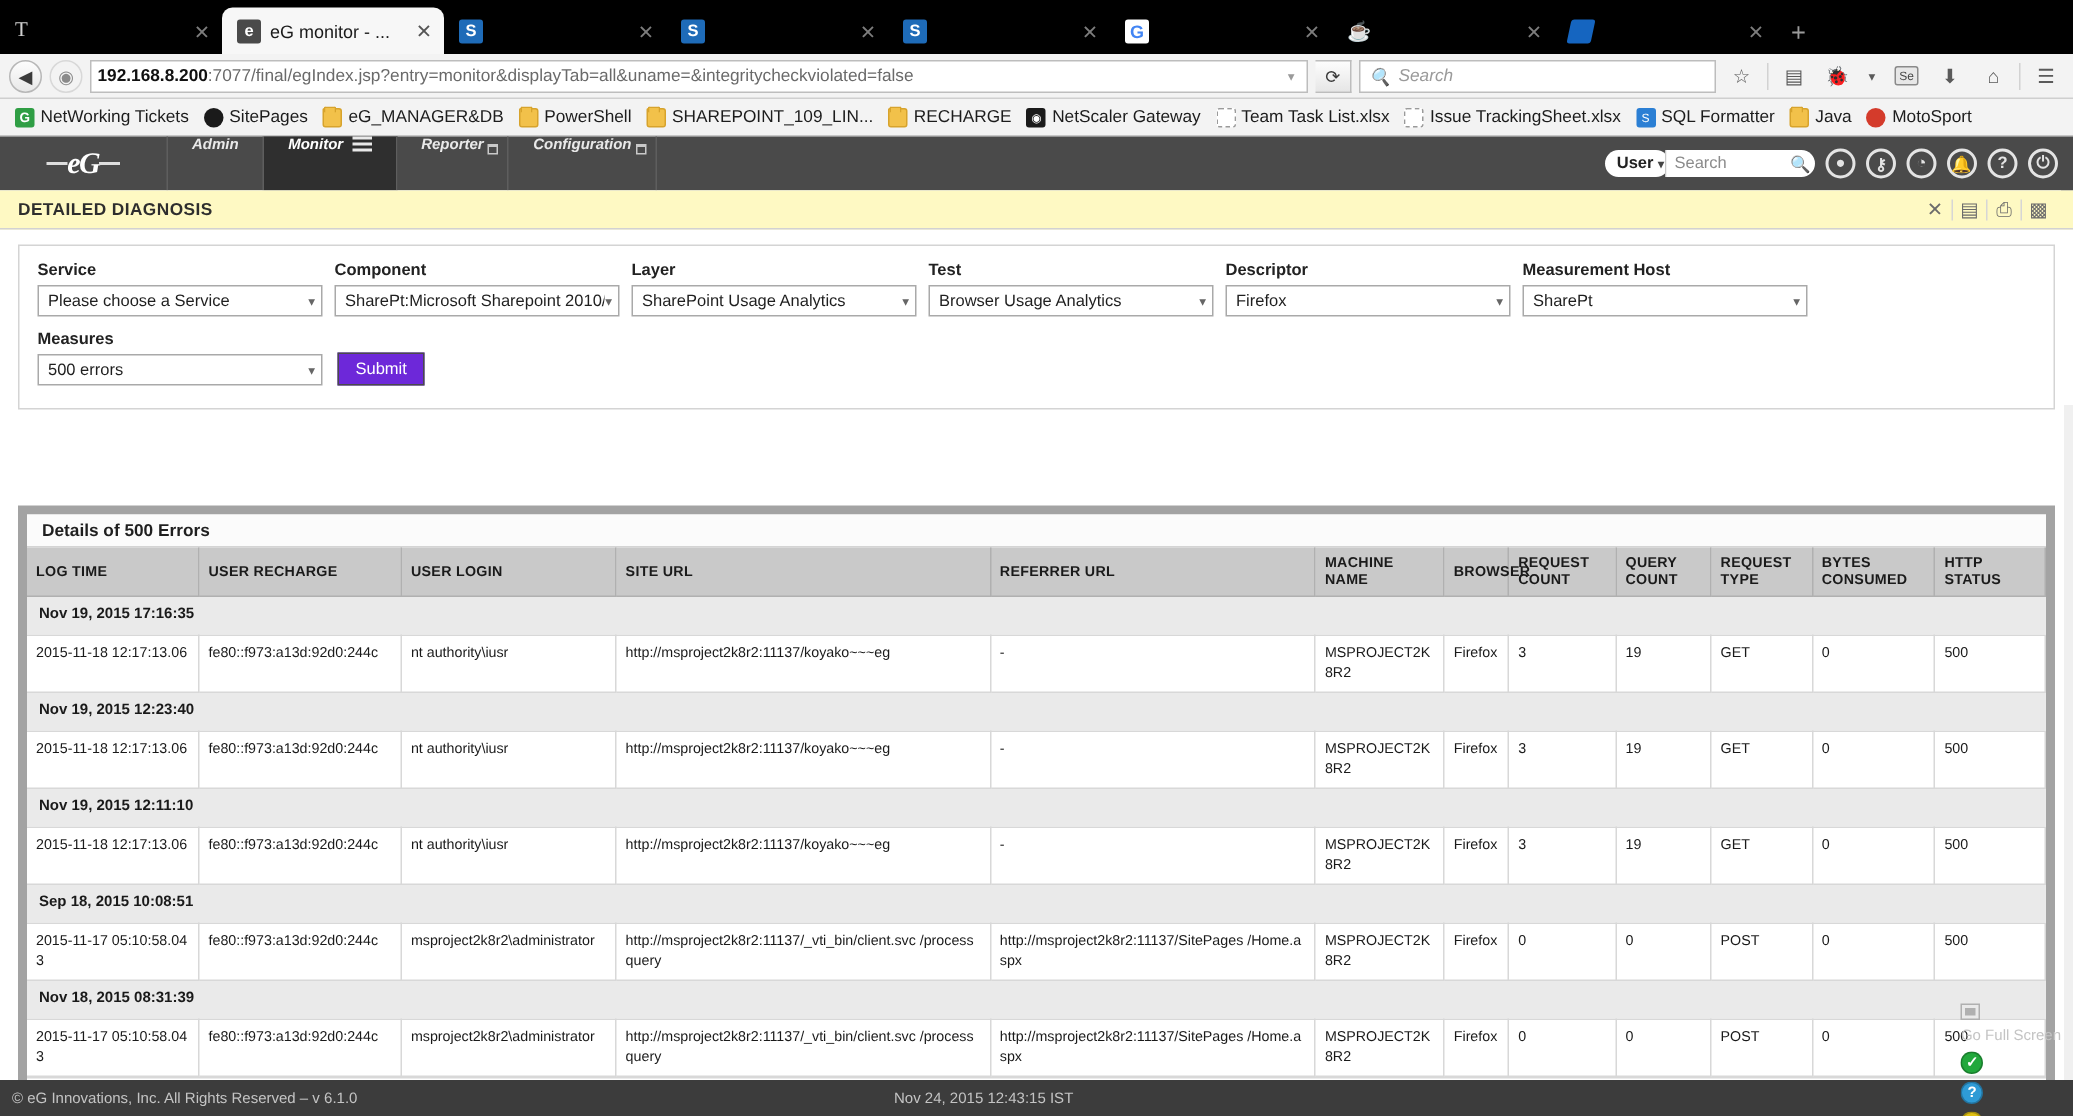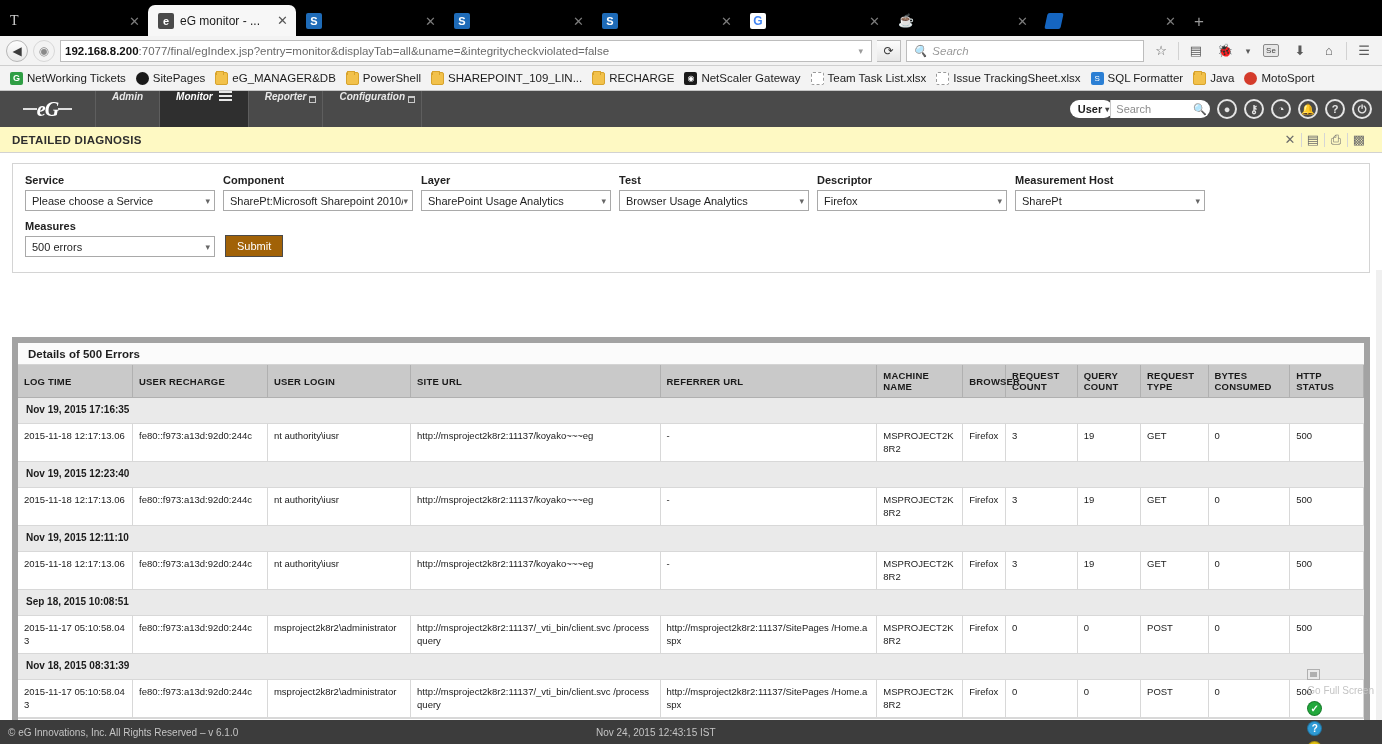--- a/index.html
+++ b/index.html
@@ -112,21 +112,21 @@
   .ico-sql { background: #2b7fd4; color: #fff; font-size: 8px; text-align: center;
     line-height: 13px; border-radius: 2px; }
   .ico-moto { background: #d43b2b; border-radius: 50%; }
 
   
   .eg-header {
     height: 36px; background: #4a4a4a; display: flex; align-items: stretch;
     position: relative;
   }
   .eg-logo {
-    width: 96px; display: flex; align-items: center; justify-content: center;
+    width: 112px; display: flex; align-items: center; justify-content: center;
     color: #fff; font-style: italic; font-weight: bold; font-size: 20px;
     font-family: "Liberation Serif", serif; letter-spacing: -1px;
     border-right: 1px solid #5e5e5e;
   }
   .eg-logo .bar { display:inline-block; width:14px; height:2px; background:#dedede;
     vertical-align: middle; }
   .eg-nav { display: flex; align-items: stretch; }
   .eg-nav-item {
     display: flex; align-items: flex-start; gap: 6px; padding: 0 16px;
     color: #e9e9e9; font-size: 10px; font-weight: bold; position: relative;
@@ -176,21 +176,21 @@
   .frow { display: flex; gap: 0; }
   .fgroup { margin-right: 8px; }
   .flabel { font-size: 11px; font-weight: bold; color: #222; margin-bottom: 4px; }
   .fselect {
     width: 190px; height: 21px; border: 1px solid #a9a9a9; background: #fff;
     display: flex; align-items: center; padding: 0 4px 0 6px; font-size: 11px;
     color: #1f1f1f;
   }
   .fselect .cv { margin-left: auto; font-size: 9px; color: #666; }
   .submit-btn {
-    background: #a16207; color: #fff; font-size: 11px; padding: 4px 11px;
+    background: #6d28d9; color: #fff; font-size: 11px; padding: 4px 11px;
     border: 1px solid #4a4a4a; align-self: flex-end;
   }
   .mrow { display: flex; align-items: flex-end; gap: 10px; margin-top: 9px; }
 
   
   .results { margin-top: 64px; border: 6px solid #a3a3a3; }
   .results-title {
     height: 22px; display: flex; align-items: center; padding: 0 10px;
     font-size: 11.5px; font-weight: bold; color: #1f1f1f;
     background: #fbfbfb; border-bottom: 1px solid #d4d4d4;

